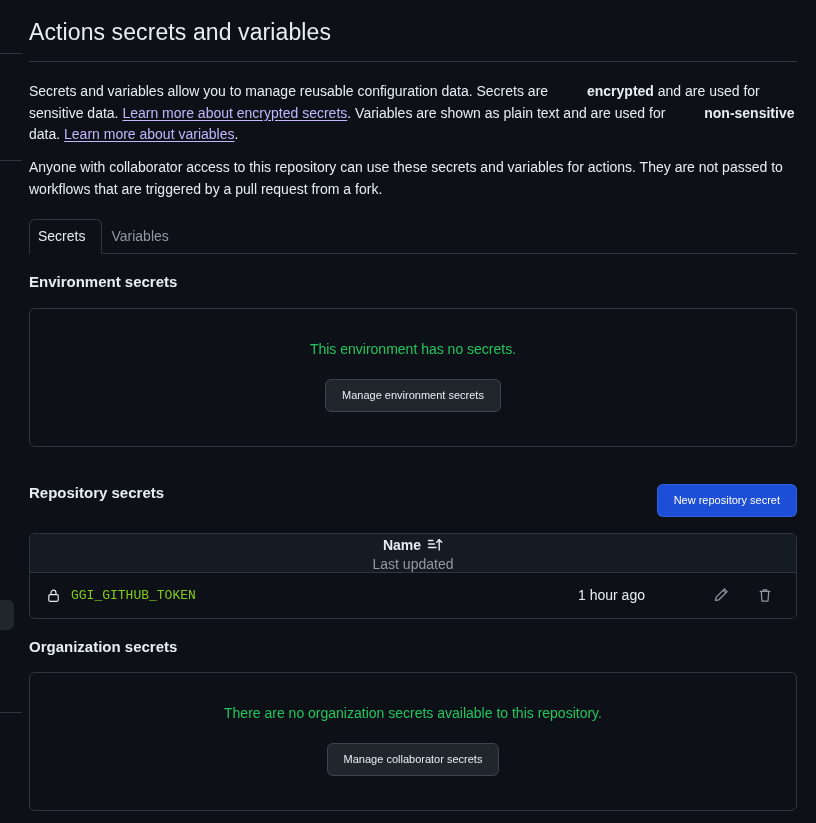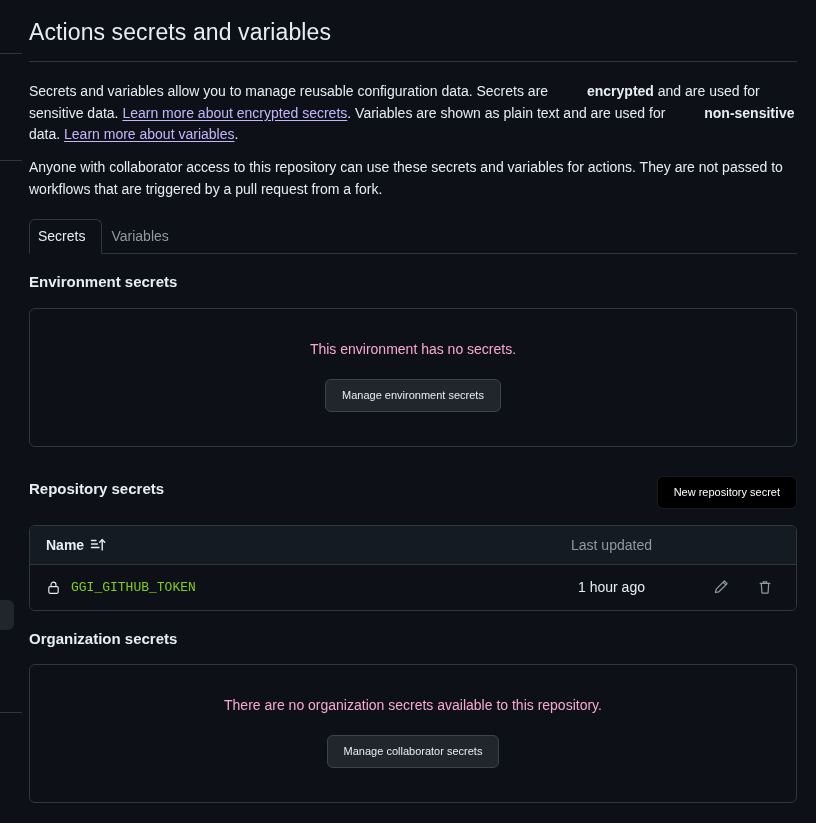--- a/index.html
+++ b/index.html
@@ -113,41 +113,41 @@
   .empty-box {
     width: 768px;
     border: 1px solid #30363d;
     border-radius: 6px;
     margin-top: 16px;
     padding: 30px 16px 34px 16px;
     text-align: center;
   }
   .empty-text {
     font-size: 14px;
-    color: #f9a8d4;
+    color: #22c55e;
     line-height: 1.5;
   }
   .btn {
     display: inline-block;
     margin-top: 19px;
     padding: 5px 16px 6px 16px;
     font-size: 11px;
     font-weight: 500;
     color: #e6edf3;
     background: #21262d;
     border: 1px solid #3d444d;
     border-radius: 6px;
     cursor: pointer;
     line-height: 20px;
   }
   .btn-primary {
-    background: #000000;
+    background: #1d4ed8;
     border: 1px solid rgba(240,246,252,0.1);
     color: #ffffff;
-    margin-top: 8px;
+    margin-top: 16px;
     padding: 5px 16px 6px 16px;
     font-weight: 500;
   }
 
   
   .sec-head-row {
     width: 768px;
     display: flex;
     align-items: center;
     justify-content: space-between;
@@ -163,20 +163,21 @@
     border-radius: 6px;
     overflow: hidden;
   }
   .thead {
     display: flex;
     align-items: center;
     background: #151b23;
     border-bottom: 1px solid #30363d;
     padding: 0 16px;
     height: 39px;
+    flex-direction: column;
   }
   .th-name {
     display: flex;
     align-items: center;
     gap: 6px;
     font-size: 14px;
     font-weight: 600;
     color: #e6edf3;
     flex: 1;
   }

